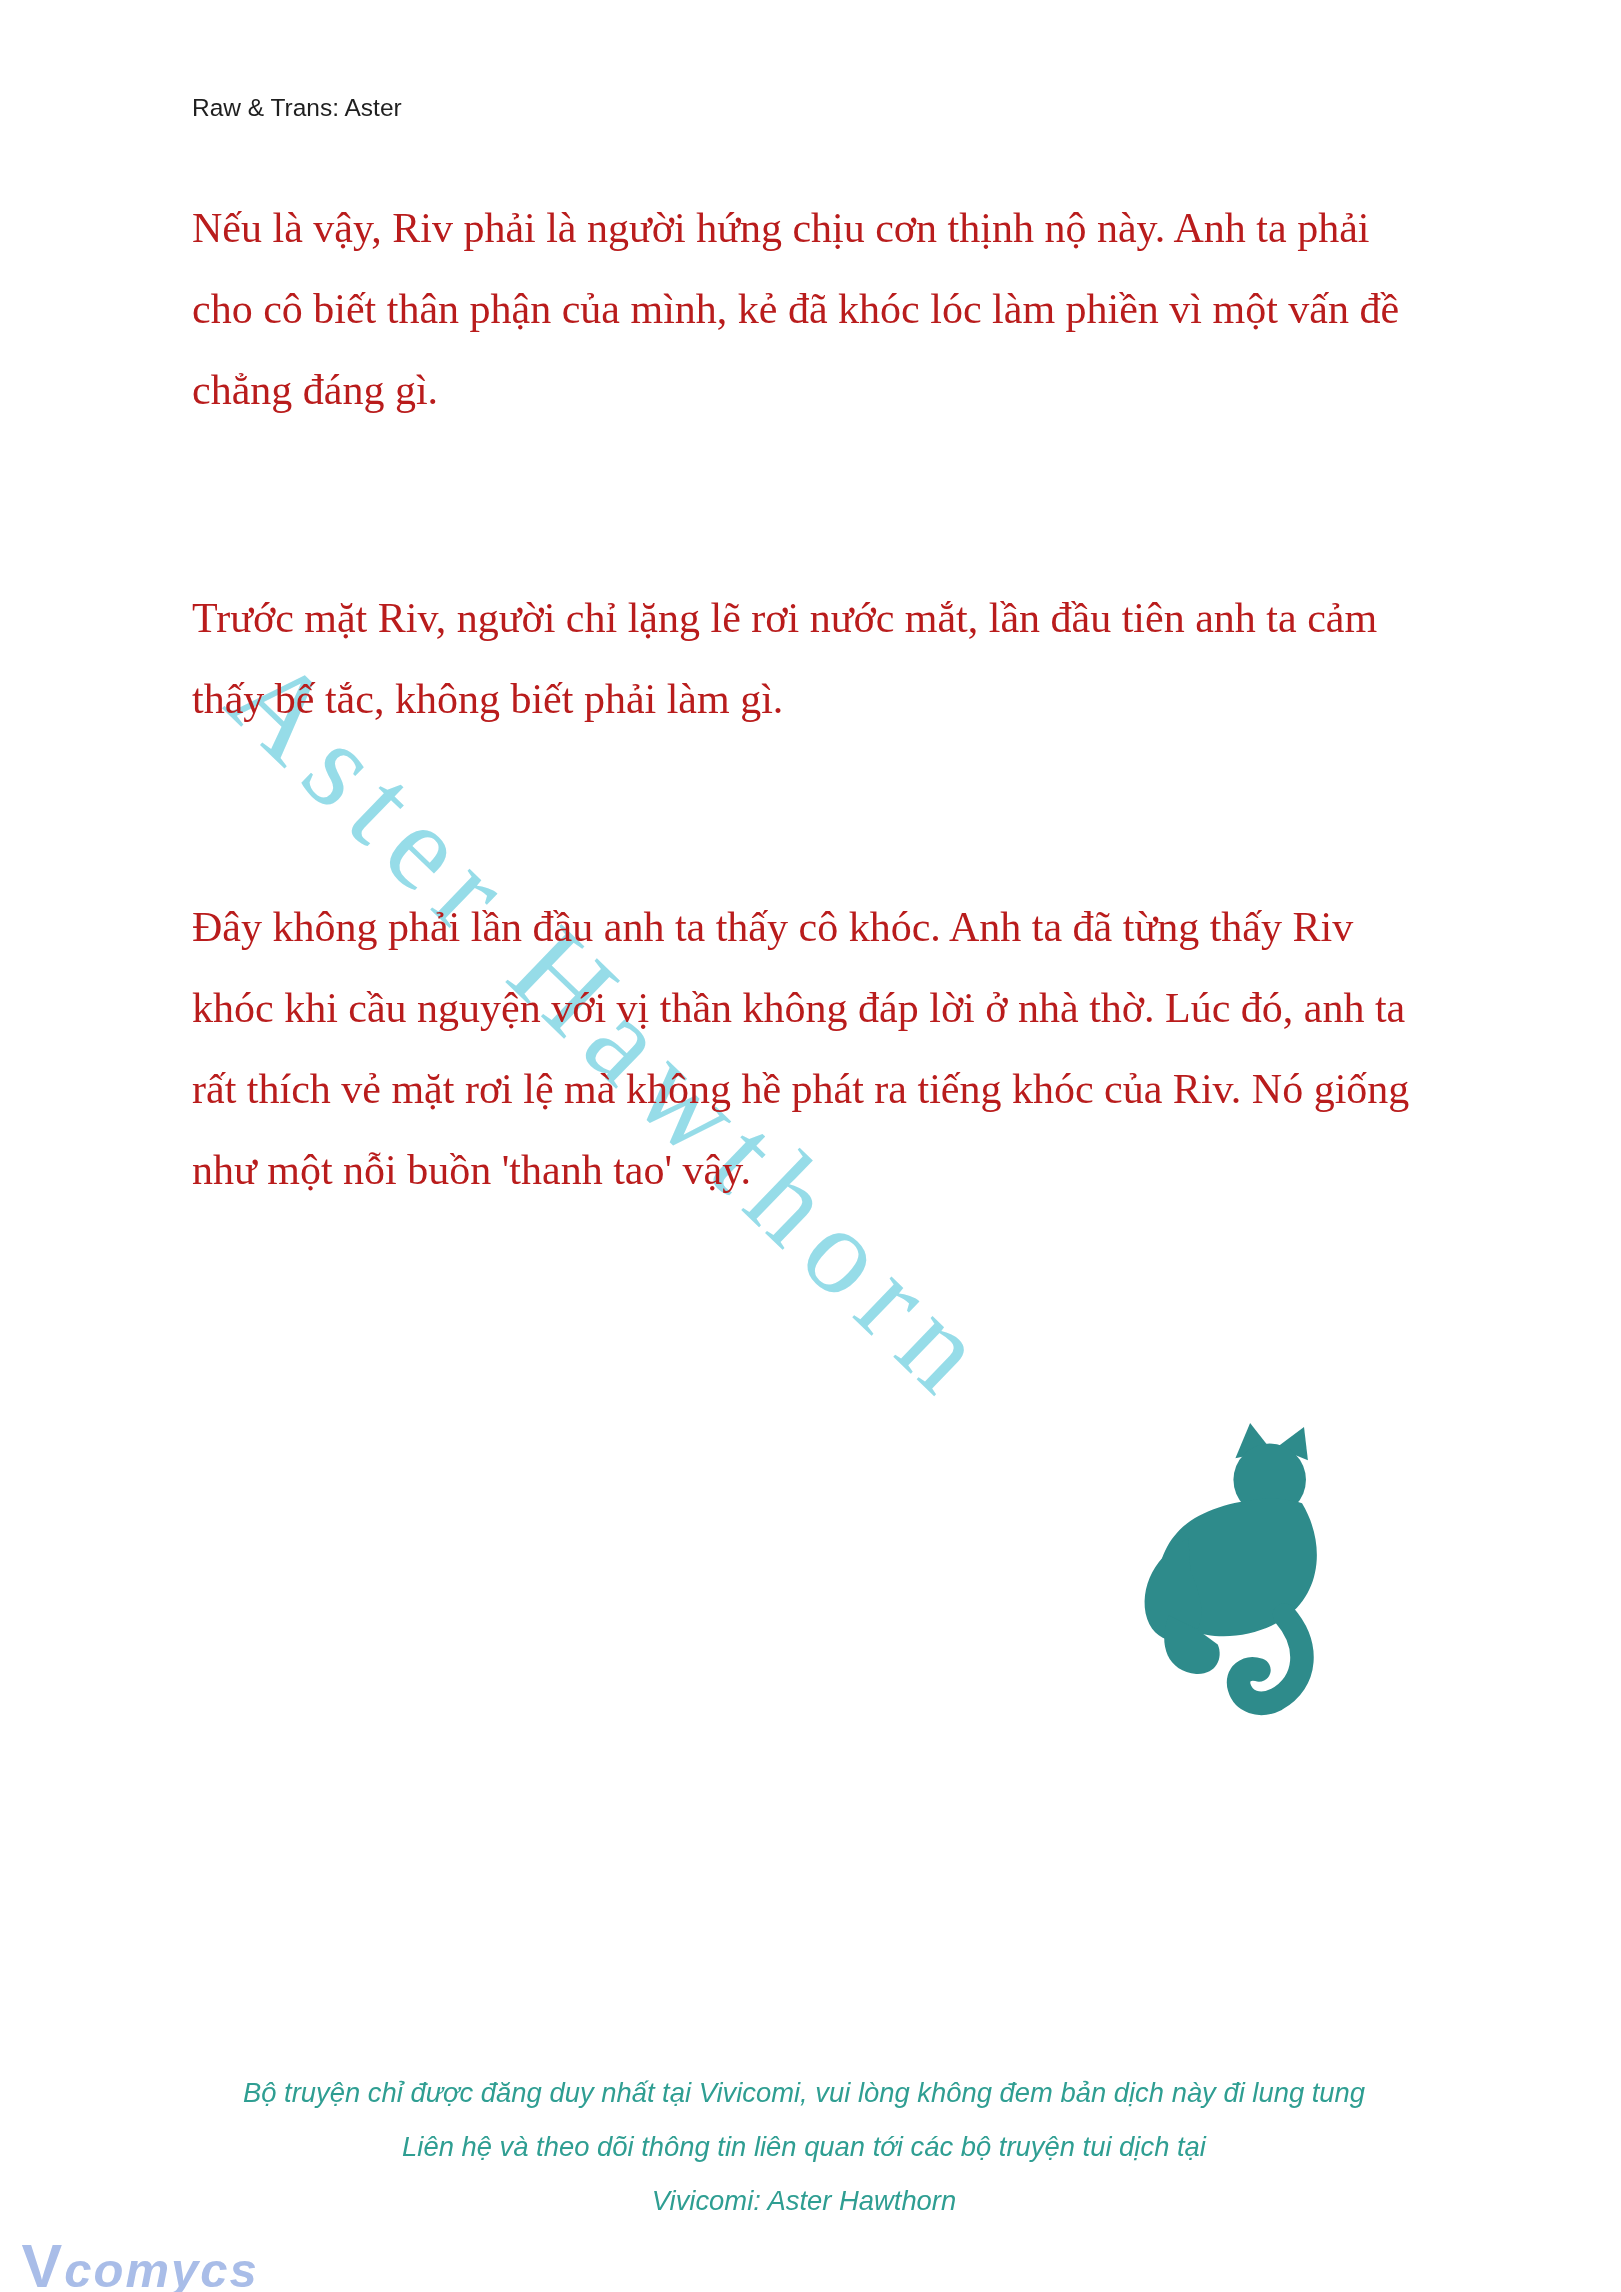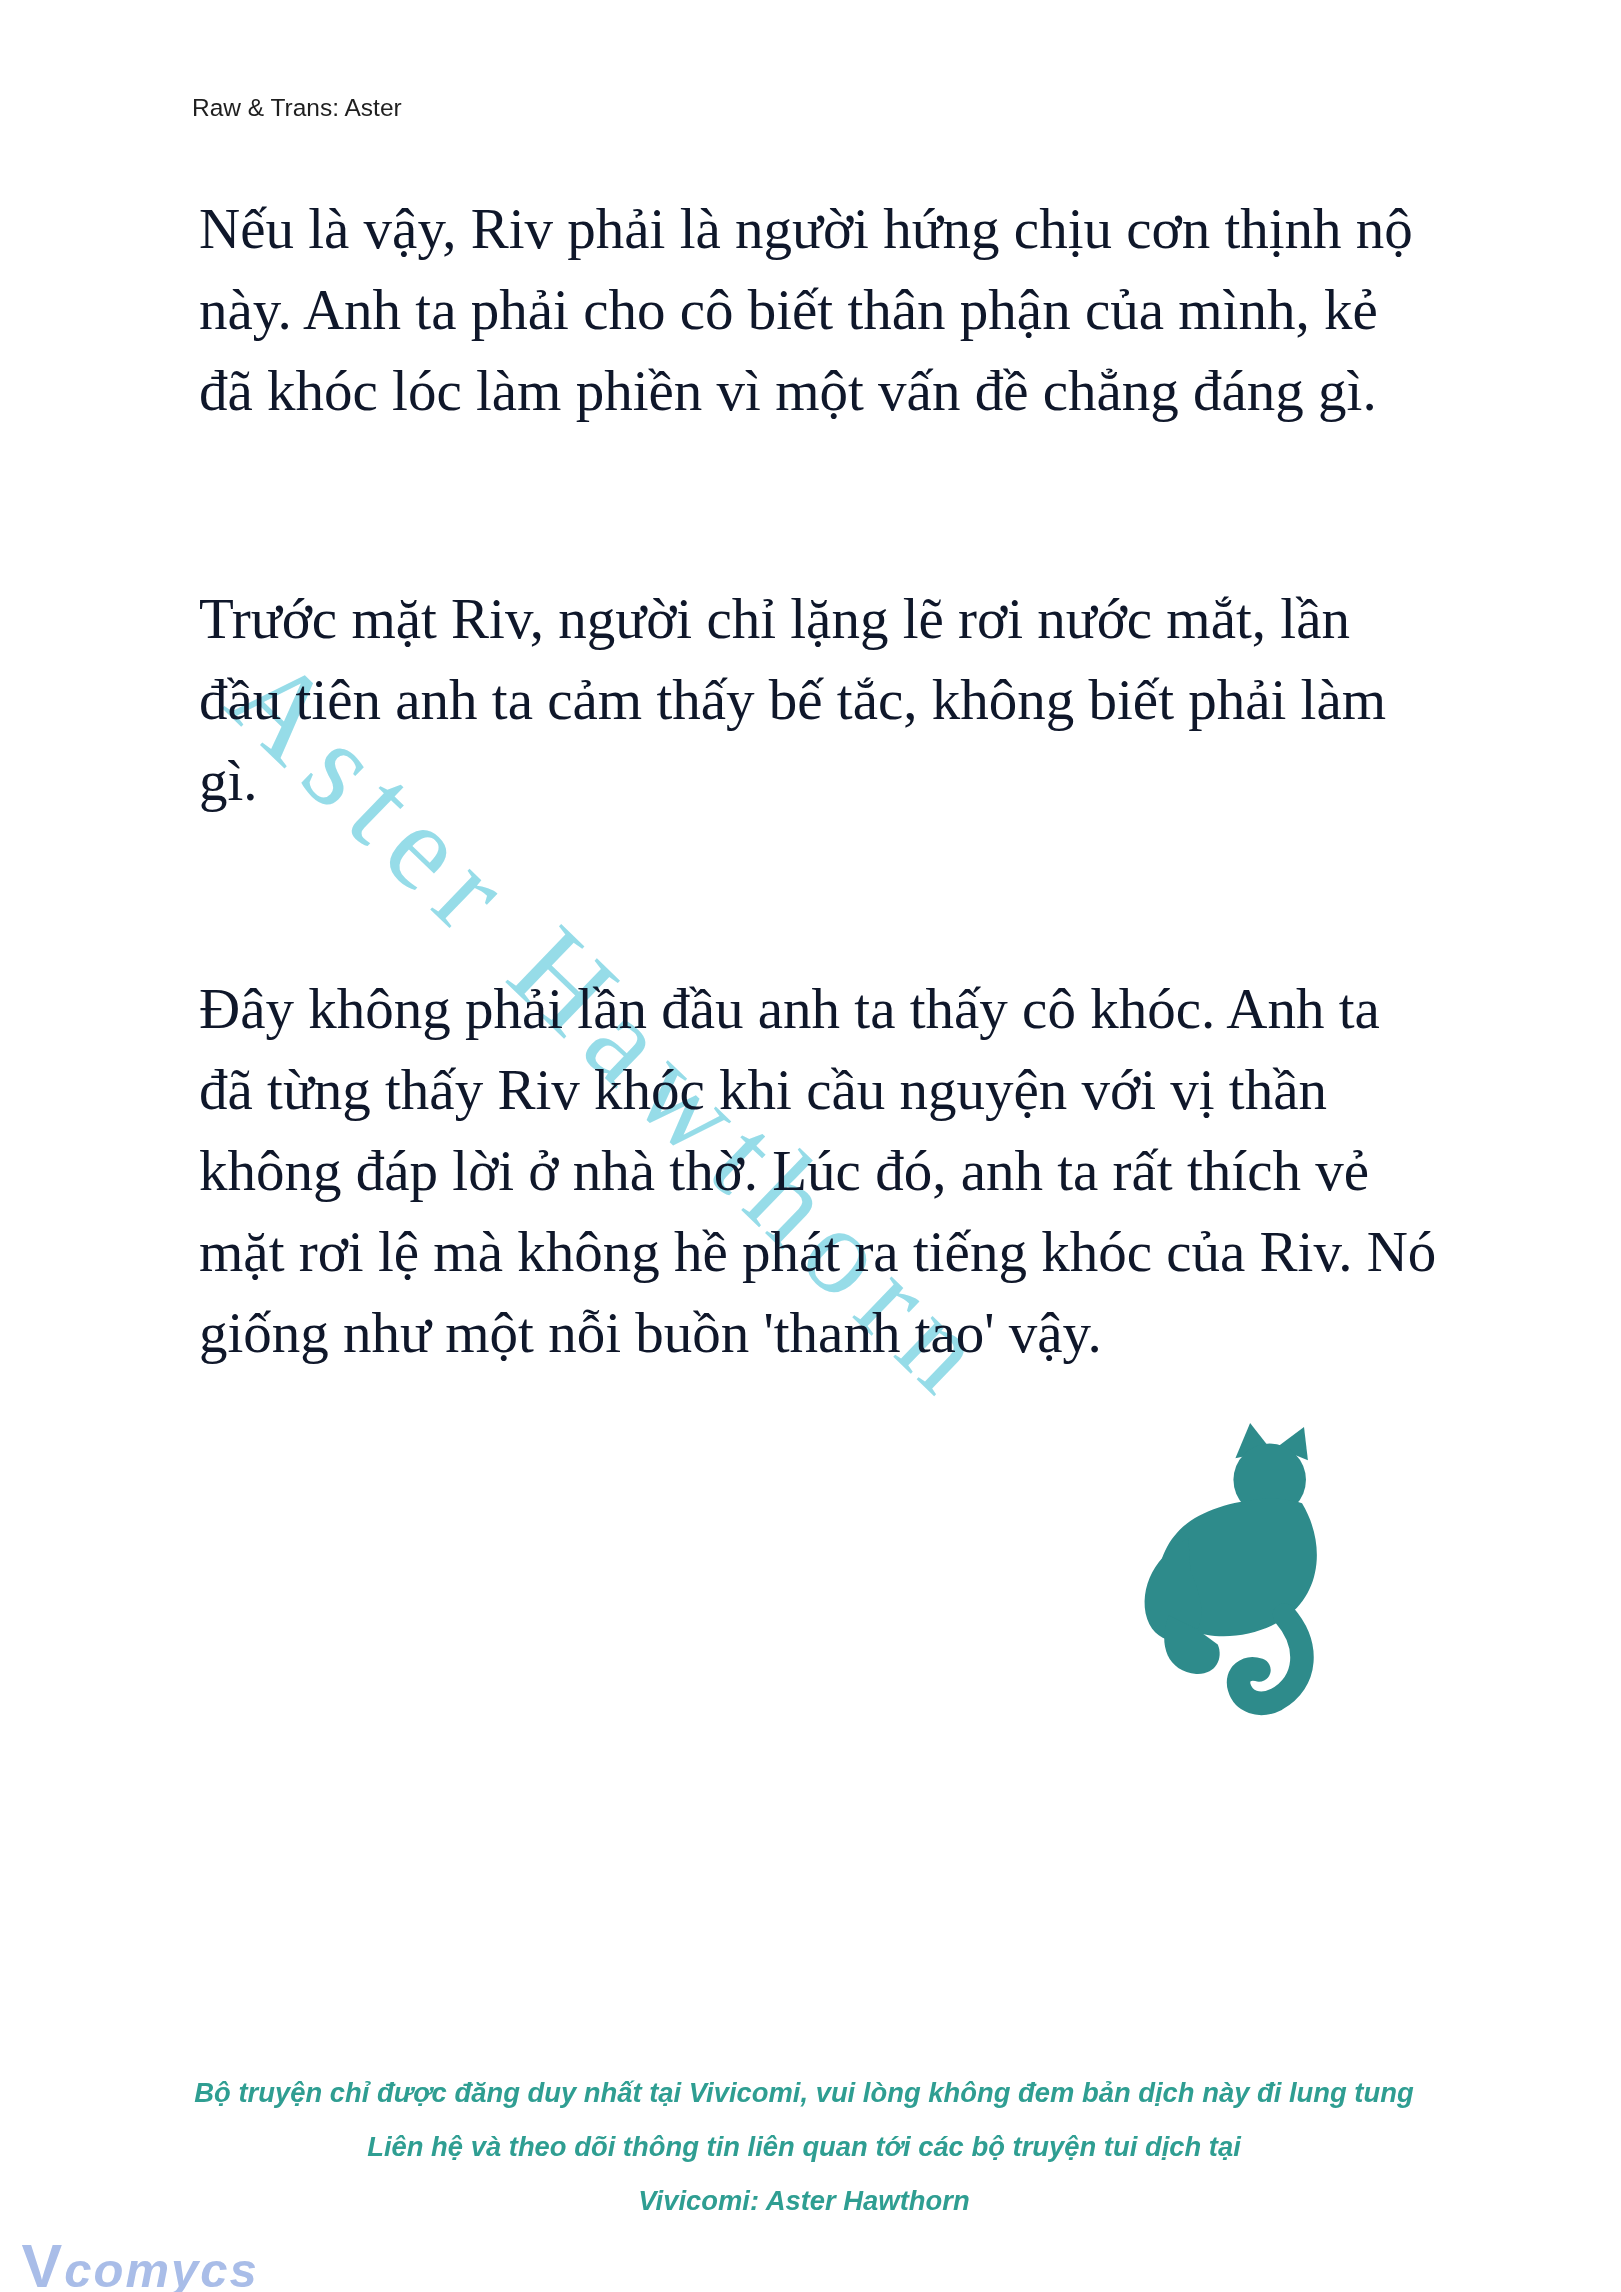--- a/index.html
+++ b/index.html
@@ -33,44 +33,43 @@
     transform: rotate(44deg);
     transform-origin: 0 0;
     z-index: 1;
     pointer-events: none;
   }
   .content {
     position: absolute;
     left: 192px;
     top: 188px;
     width: 1240px;
-    font-size: 57px;
+    font-size: 42px;
     line-height: 81px;
-    color: #0f172a;
+    color: #b91c1c;
     z-index: 2;
-    margin-left: 7px;
   }
   .content p { margin: 0 0 147px 0; }
   .cat {
     position: absolute;
     left: 1125px;
     top: 1423px;
     width: 211px;
     height: 294px;
     z-index: 1;
   }
   .footer {
     position: absolute;
     left: 0;
     top: 2066px;
     width: 100%;
     text-align: center;
     font-family: "Liberation Sans", sans-serif;
     font-style: italic;
-    font-weight: bold;
+    font-weight: normal;
     font-size: 27.4px;
     line-height: 54px;
     color: #2f9e92;
     z-index: 2;
   }
   .footer div { margin: 0; }
   .logo {
     position: absolute;
     left: 21.6px;
     top: 2231px;

